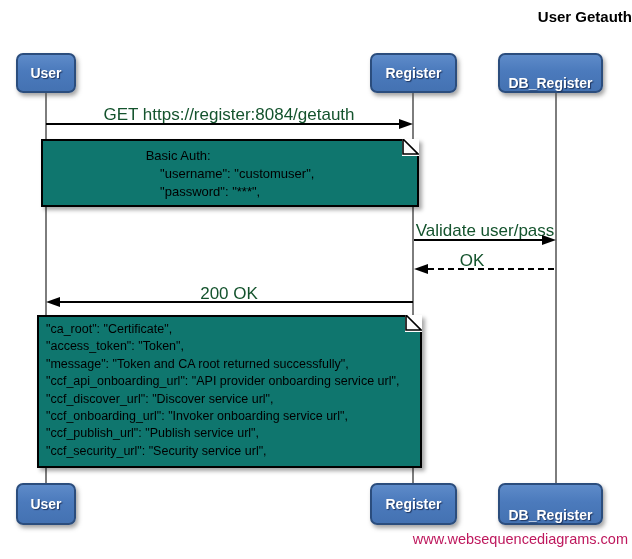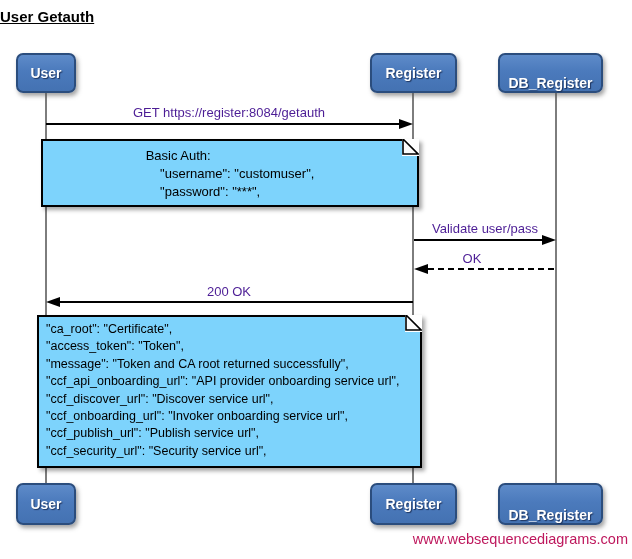--- a/index.html
+++ b/index.html
@@ -1,52 +1,52 @@
 <!DOCTYPE html>
 <html><head>
 <meta charset="utf-8">
 <style>
   html,body { margin:0; padding:0; background:#ffffff; }
   .canvas {
     position:relative; width:632px; height:559px; background:#ffffff;
     font-family:"Liberation Sans", sans-serif; overflow:hidden;
   }
   .title {
-    position:absolute; top:8px; left:0; width:632px; text-align:left;
-    font-size:15px; font-weight:bold; color:#000;text-decoration:underline;
+    position:absolute; top:8px; left:0; width:632px; text-align:right;
+    font-size:15px; font-weight:bold; color:#000;
   }
   .lifeline {
     position:absolute; top:93px; height:390px; width:2px; background:#7d7d7d;
   }
   .ll-user { left:45px; } .ll-register { left:412px; } .ll-db { left:555px; }
   .actor {
     position:absolute; height:40px; border:2px solid #2b4d7d; border-radius:7px;
     background:linear-gradient(180deg,#5e8bc9 0%,#4b7abc 45%,#4472b2 100%);
     box-shadow:2px 3px 4px rgba(90,90,90,0.55);
     color:#ffffff; font-size:14px; font-weight:bold;
     display:flex; align-items:center; justify-content:center;
     text-shadow:1px 1px 1px rgba(25,45,85,0.9);
     box-sizing:border-box;
   }
   .a-user { left:16px; width:60px; }
   .a-register { left:370px; width:87px; }
   .a-db { left:498px; width:105px;align-items:flex-end; }
   .row-top { top:53px; } .row-bottom { top:483px; height:42px; }
   .msg-label {
-    position:absolute; text-align:center; font-size:13px; color:#4c1d95; white-space:nowrap;
+    position:absolute; text-align:center; font-size:17px; color:#14532d; white-space:nowrap;
   }
   .msg-line { position:absolute; height:2px; background:#000; }
   .msg-line-dashed {
     position:absolute; height:2px; background:repeating-linear-gradient(90deg,#000 0 6px,transparent 6px 10px);
   }
   .head { position:absolute; width:0; height:0; }
   .head-right { border-left:14px solid #000; border-top:5px solid transparent; border-bottom:5px solid transparent; }
   .head-left  { border-right:14px solid #000; border-top:5px solid transparent; border-bottom:5px solid transparent; }
   .note {
-    position:absolute; background:#7dd3fc; border:2px solid #000;
+    position:absolute; background:#0f766e; border:2px solid #000;
     box-shadow:3px 3px 4px rgba(0,0,0,0.35); box-sizing:border-box;
   }
   .note-1 { left:41px; top:139px; width:378px; height:68px;
             display:flex; justify-content:center; }
   .note-1 .note-text { white-space:pre; text-align:left; font-size:13px; line-height:18px; padding-top:6px; }
   .note-2 { left:37px; top:315px; width:385px; height:153px; }
   .note-2 .note-text { white-space:pre; text-align:left; font-size:12.5px; line-height:17.4px; padding:4px 7px; }
   .fold {
     position:absolute; top:-2px; right:-2px; width:17px; height:17px; background:#ffffff;
   }

